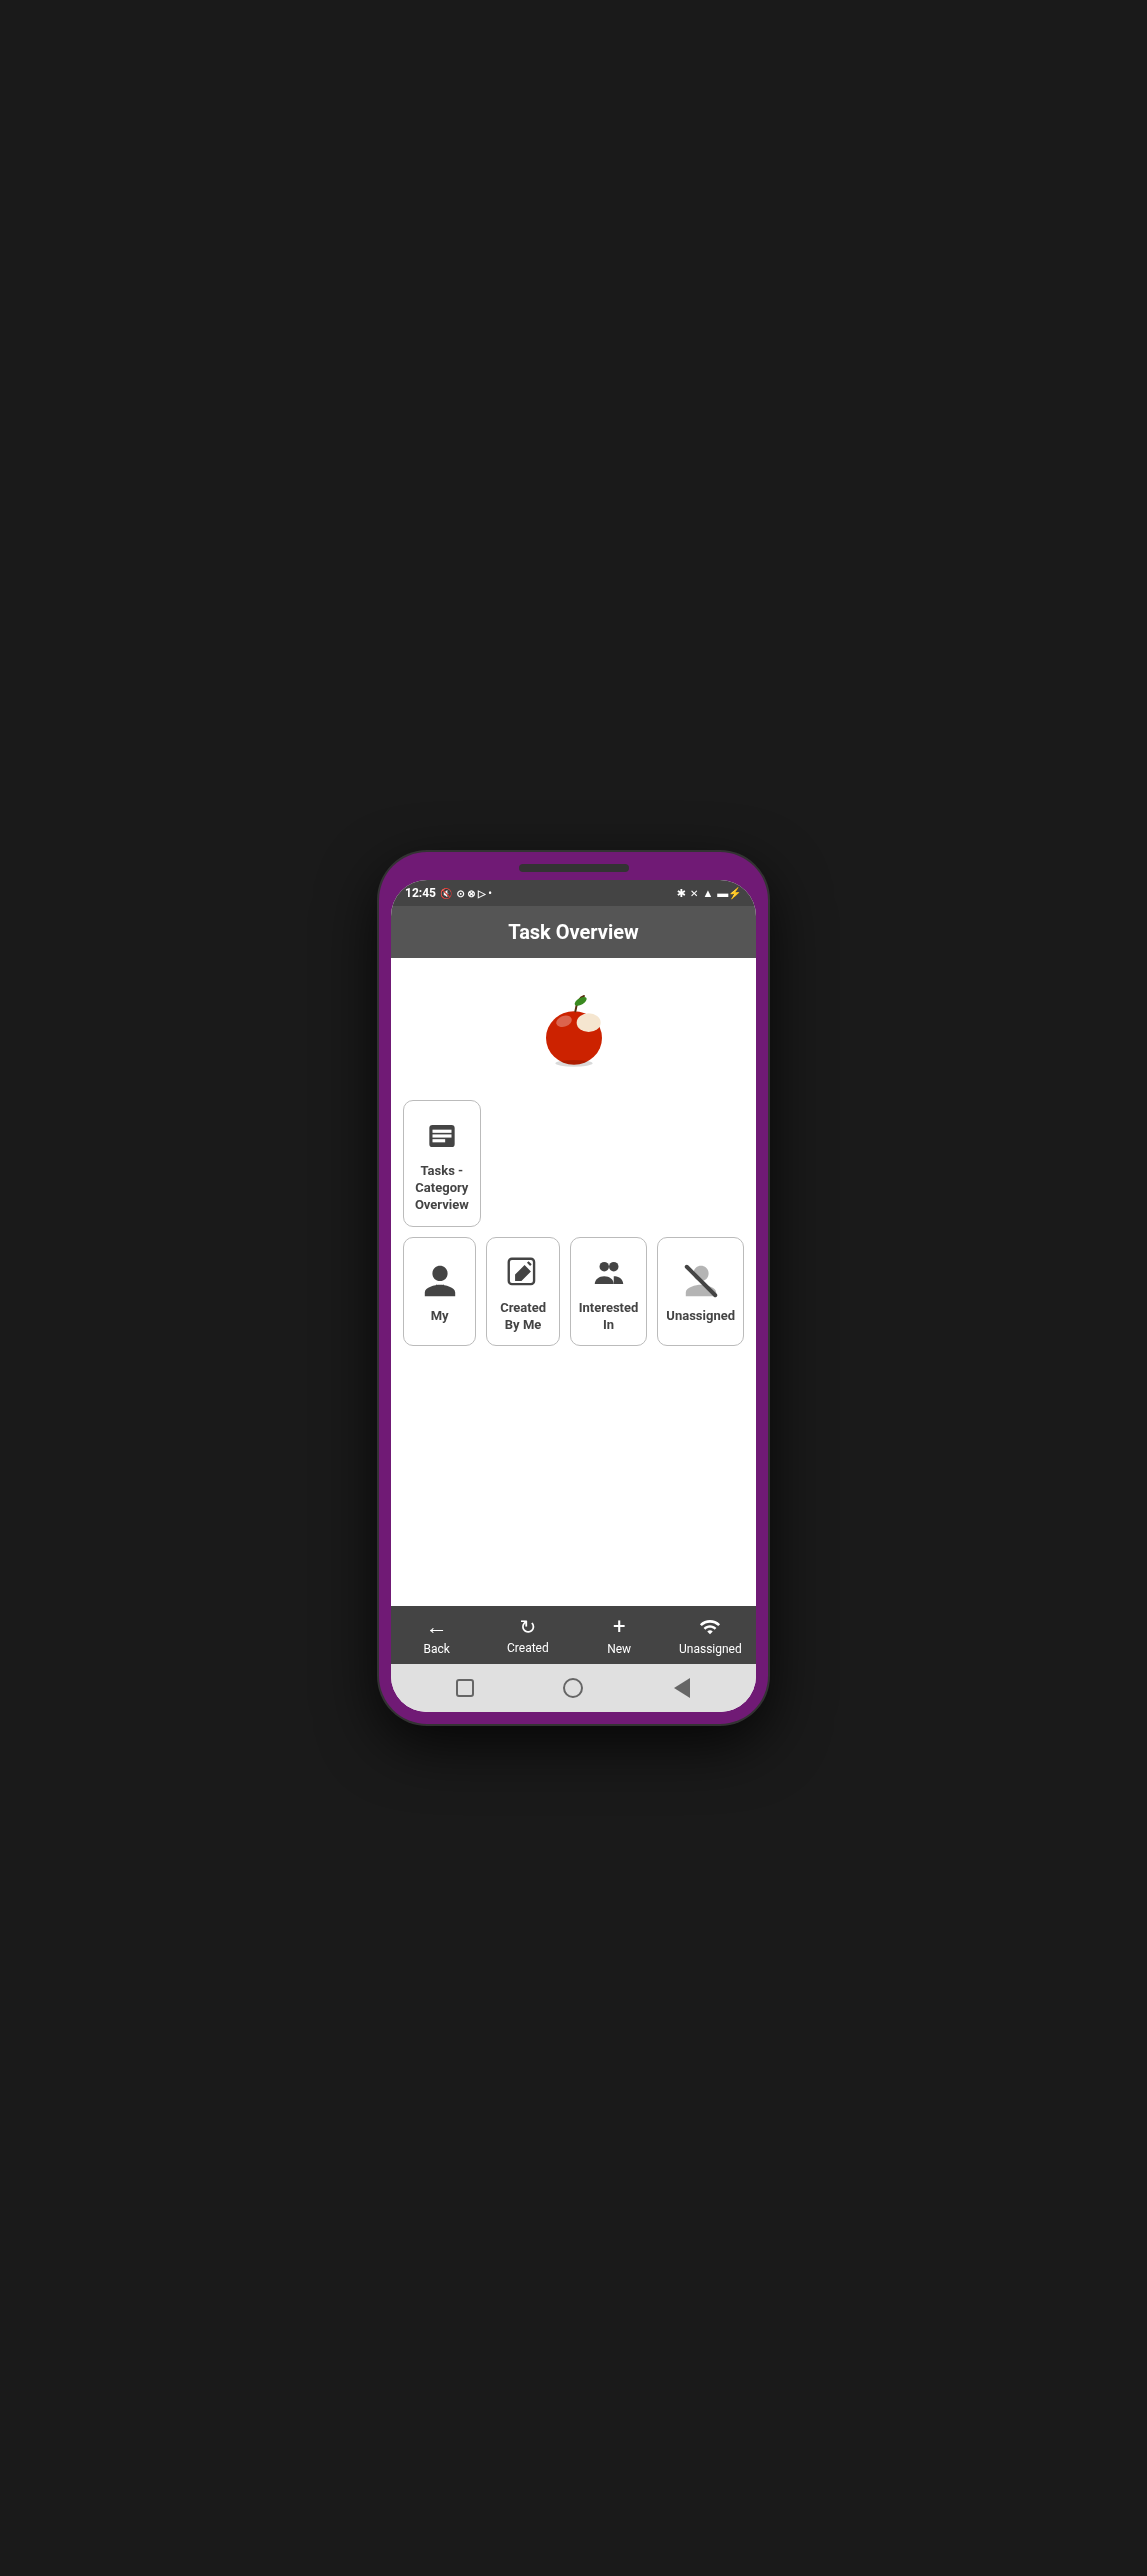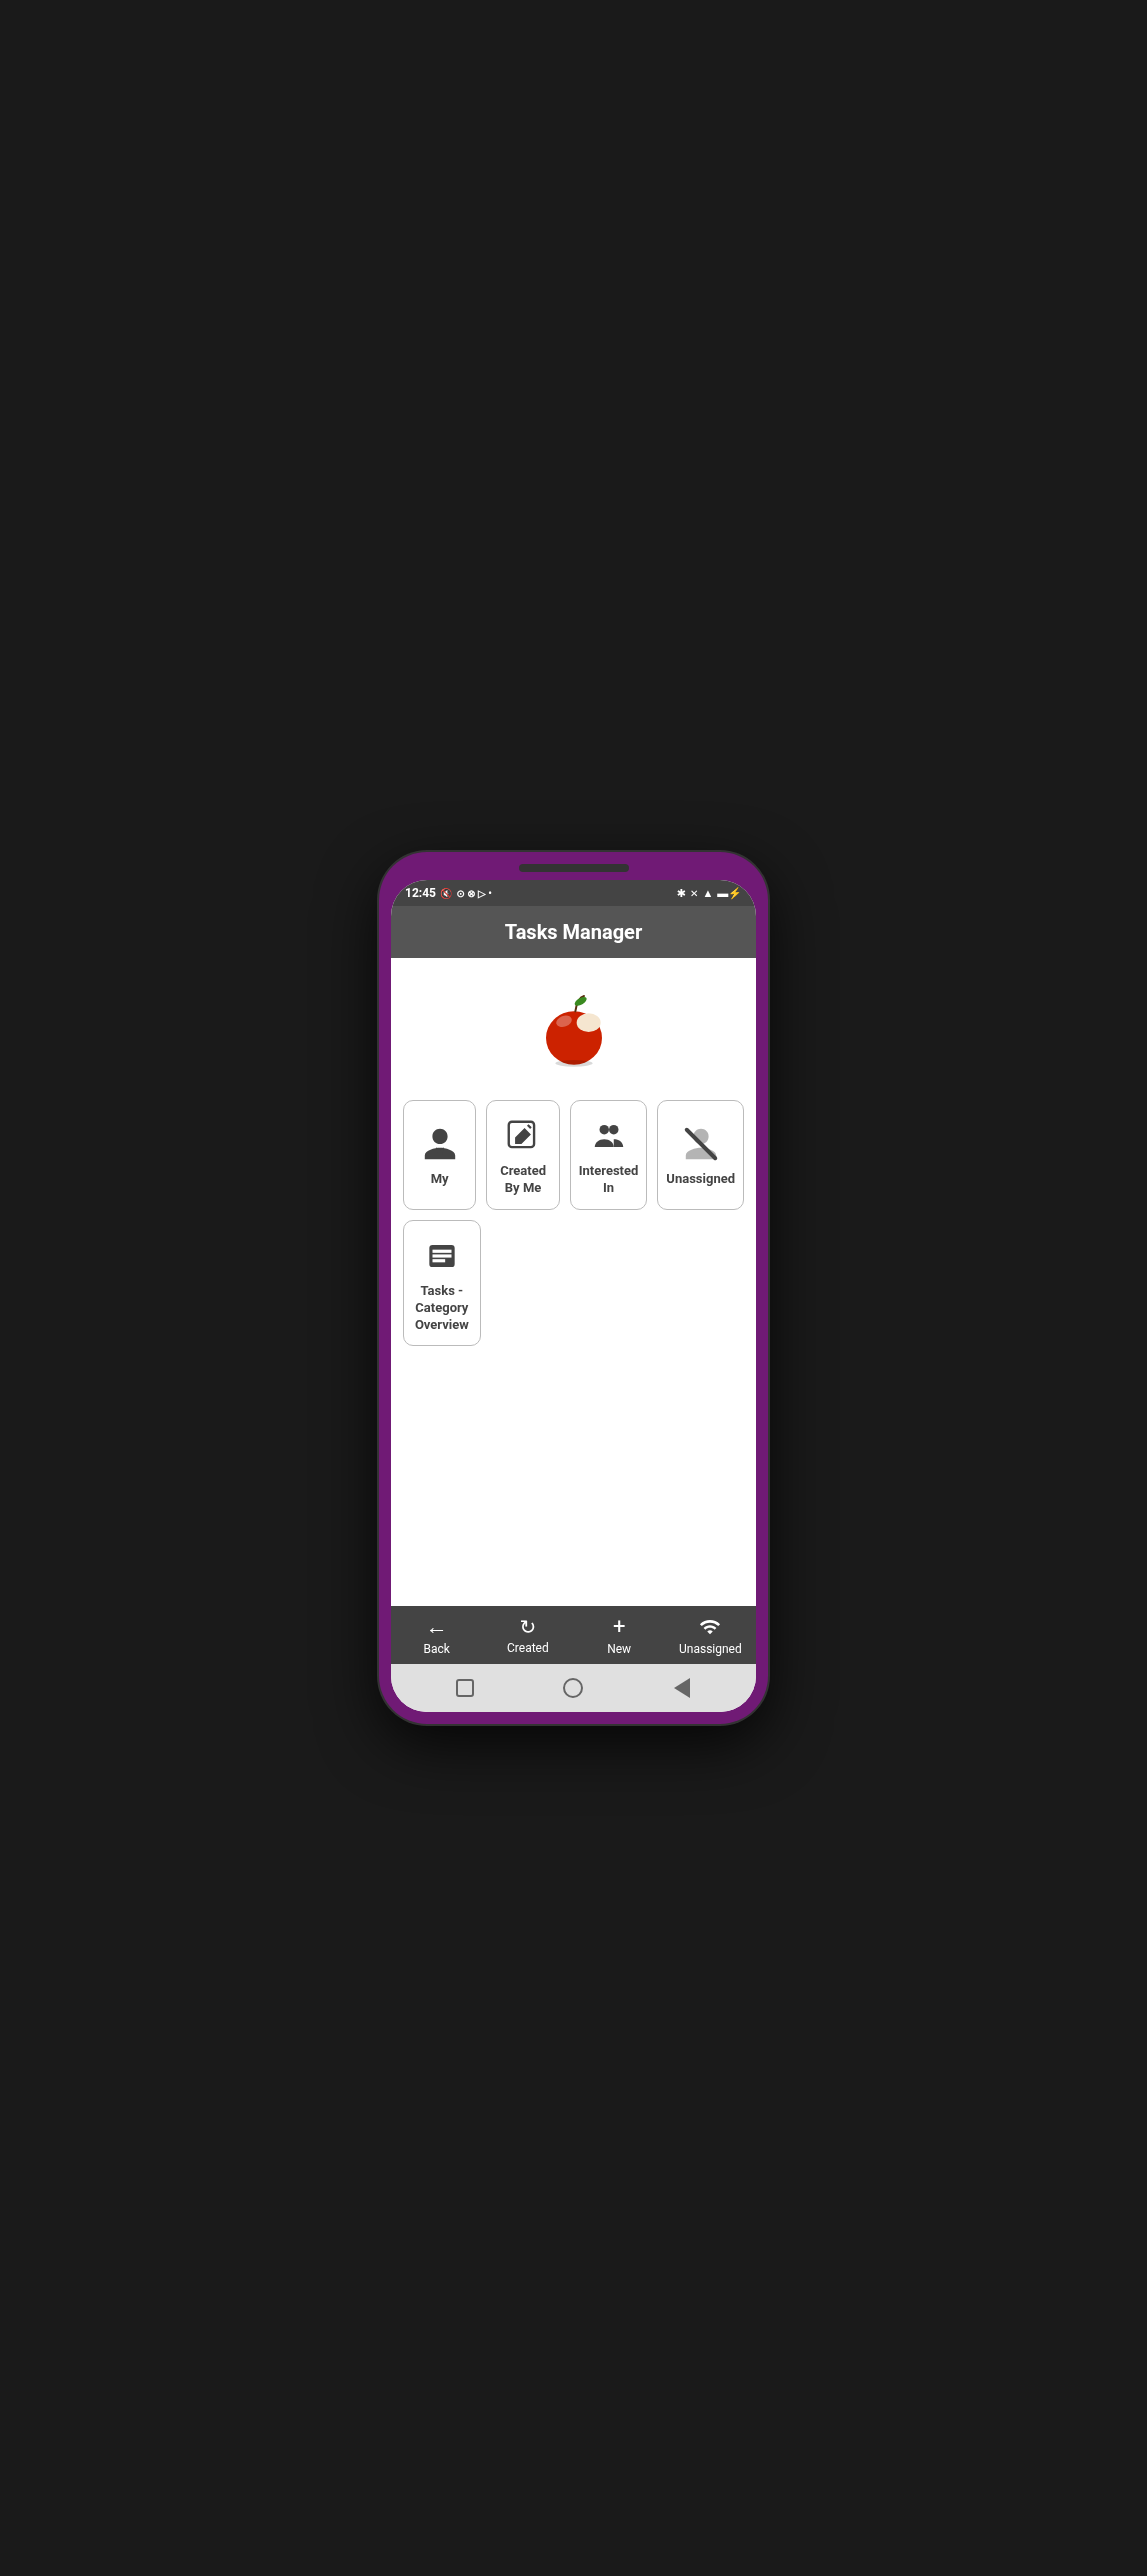--- a/index.html
+++ b/index.html
@@ -248,21 +248,21 @@
       </div>
       <div class="status-icons">
         <span>✱</span>
         <span style="font-size:10px">✕</span>
         <span>▲</span>
         <span>▬⚡</span>
       </div>
     </div>
 
     <div class="app-header">
-      <span>Tasks Manager</span>
+      <span>Task Overview</span>
     </div>
 
     <div class="content-area">
 
       <div class="logo-section">
         <svg class="apple-logo" viewBox="0 0 100 120" xmlns="http://www.w3.org/2000/svg">
 
           <ellipse cx="50" cy="75" rx="42" ry="40" fill="#cc2200"></ellipse>
 
           <ellipse cx="72" cy="52" rx="18" ry="14" fill="#f5e6d0"></ellipse>
@@ -272,20 +272,34 @@
           <path d="M52 35 Q55 15 65 12" stroke="#5a3010" stroke-width="3" fill="none" stroke-linecap="round"></path>
 
           <ellipse cx="60" cy="20" rx="10" ry="5" fill="#3a8a20" transform="rotate(-30,60,20)"></ellipse>
 
           <ellipse cx="50" cy="113" rx="28" ry="5" fill="rgba(0,0,0,0.15)"></ellipse>
         </svg>
       </div>
 
 
       <div class="grid-section">
+
+        <div class="grid-row">
+
+          <div class="grid-card" style="max-width: calc(25% - 7.5px);">
+            <svg class="icon-svg" viewBox="0 0 24 24" xmlns="http://www.w3.org/2000/svg">
+              <rect x="4" y="5" width="16" height="14" rx="2" fill="#444"></rect>
+              <rect x="6" y="8" width="12" height="2" fill="#fff"></rect>
+              <rect x="6" y="11" width="12" height="2" fill="#fff"></rect>
+              <rect x="6" y="14" width="8" height="2" fill="#fff"></rect>
+            </svg>
+            <span class="card-label">Tasks - Category Overview</span>
+          </div>
+
+        </div>
 
         <div class="grid-row">
 
           <div class="grid-card">
             <svg class="icon-svg" viewBox="0 0 24 24" xmlns="http://www.w3.org/2000/svg">
               <path d="M12 12c2.7 0 4.8-2.1 4.8-4.8S14.7 2.4 12 2.4 7.2 4.5 7.2 7.2 9.3 12 12 12zm0 2.4c-3.2 0-9.6 1.6-9.6 4.8v2.4h19.2v-2.4c0-3.2-6.4-4.8-9.6-4.8z"></path>
 
               <path d="M9.5 14l2.5 2 2.5-2-1 5h-3z" fill="#444"></path>
             </svg>
             <span class="card-label">My</span>
@@ -309,34 +323,20 @@
             <span class="card-label">Interested In</span>
           </div>
 
           <div class="grid-card">
             <svg class="icon-svg" viewBox="0 0 24 24" xmlns="http://www.w3.org/2000/svg">
               <path d="M12 12c2.7 0 4.8-2.1 4.8-4.8S14.7 2.4 12 2.4 7.2 4.5 7.2 7.2 9.3 12 12 12z" fill="#444" opacity="0.4"></path>
               <path d="M2.4 19.2v2.4h19.2v-2.4c0-3.2-6.4-4.8-9.6-4.8-3.2 0-9.6 1.6-9.6 4.8z" fill="#444" opacity="0.4"></path>
               <line x1="3" y1="3" x2="21" y2="21" stroke="#444" stroke-width="2.5" stroke-linecap="round"></line>
             </svg>
             <span class="card-label">Unassigned</span>
-          </div>
-
-        </div>
-
-        <div class="grid-row">
-
-          <div class="grid-card" style="max-width: calc(25% - 7.5px);">
-            <svg class="icon-svg" viewBox="0 0 24 24" xmlns="http://www.w3.org/2000/svg">
-              <rect x="4" y="5" width="16" height="14" rx="2" fill="#444"></rect>
-              <rect x="6" y="8" width="12" height="2" fill="#fff"></rect>
-              <rect x="6" y="11" width="12" height="2" fill="#fff"></rect>
-              <rect x="6" y="14" width="8" height="2" fill="#fff"></rect>
-            </svg>
-            <span class="card-label">Tasks - Category Overview</span>
           </div>
 
         </div>
       </div>
 
       <div class="content-spacer"></div>
 
     </div>
 
     <div class="bottom-nav">

